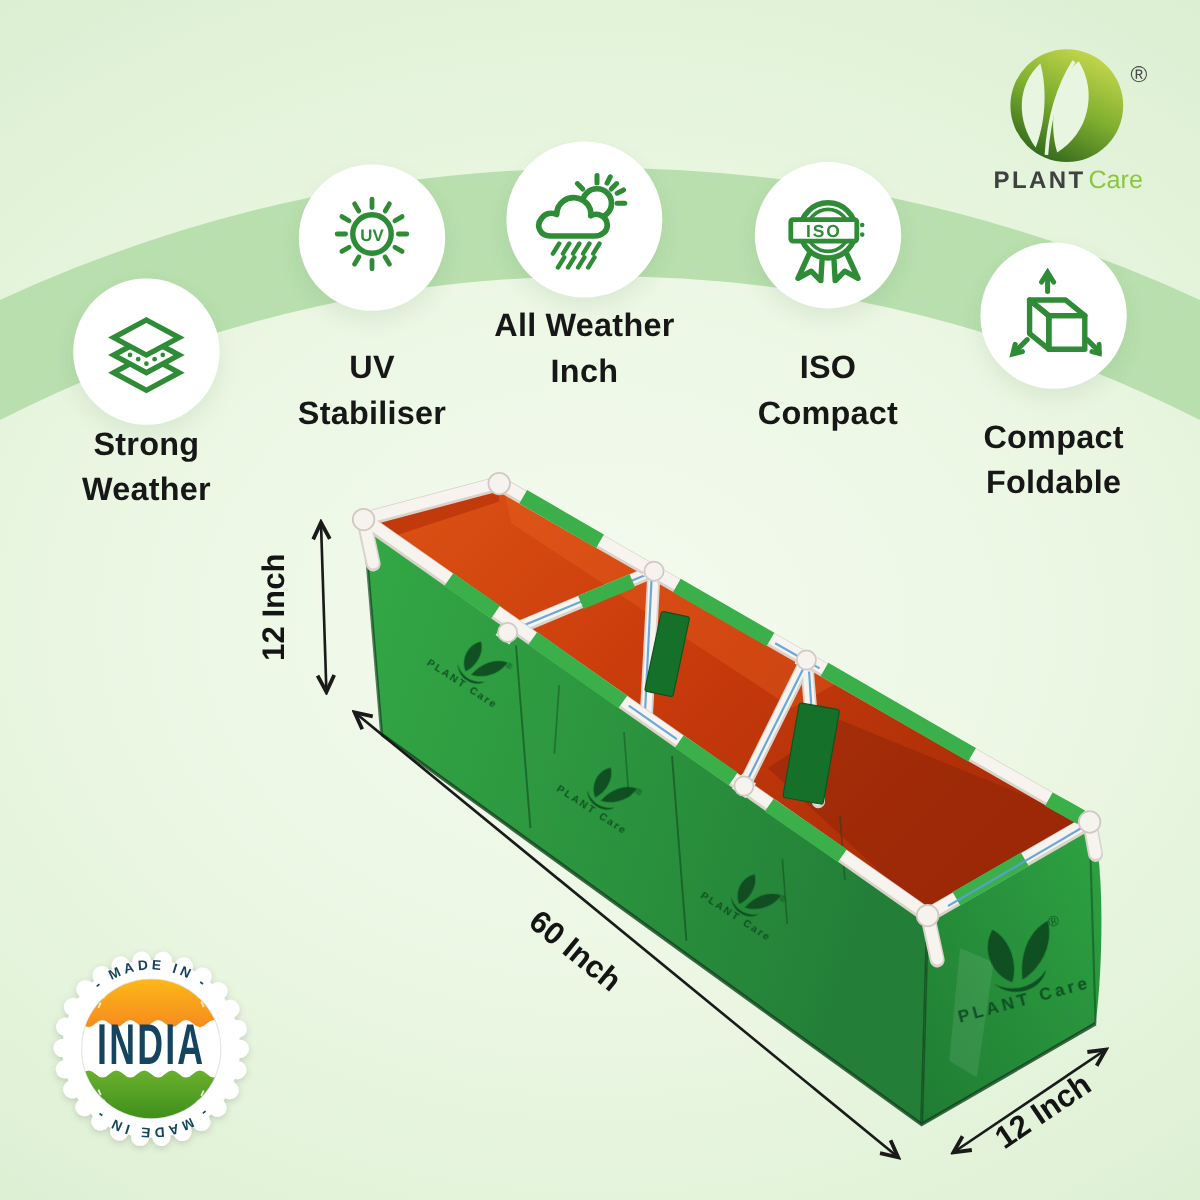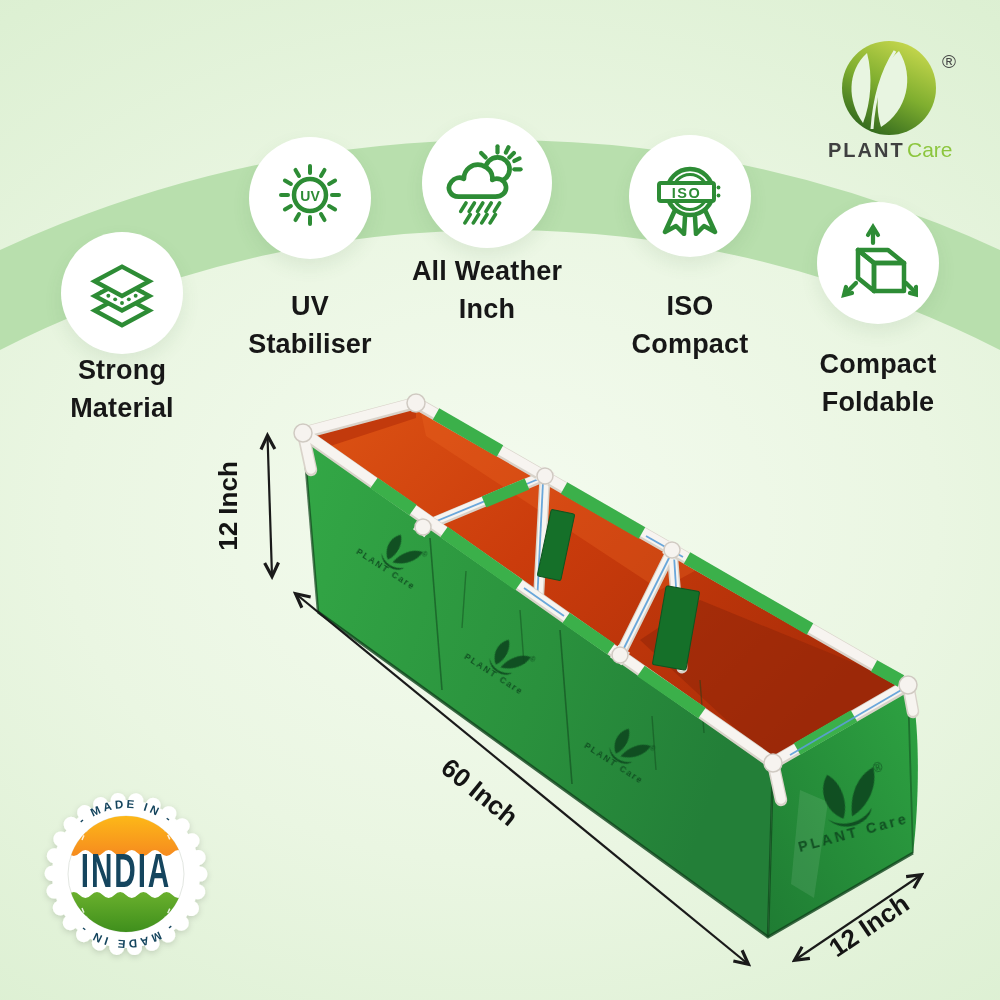--- a/index.html
+++ b/index.html
@@ -132,21 +132,21 @@
         <line x1="-22" y1="20" x2="-33" y2="31"></line>
         <path d="M-32,24 L-34,32 L-26,30"></path>
         <line x1="28" y1="20" x2="39" y2="31"></line>
         <path d="M38,24 L40,32 L32,30"></path>
       </g>
     </svg>
   </div>
 
   <div class="flabel l1">
     <span>Strong</span><br>
-    <span>Material</span>
+    <span>Weather</span>
   </div>
   <div class="flabel l2">
     <span>UV</span><br>
     <span>Stabiliser</span>
   </div>
   <div class="flabel l3">
     <span>All Weather</span><br>
     <span>Inch</span>
   </div>
   <div class="flabel l4">

